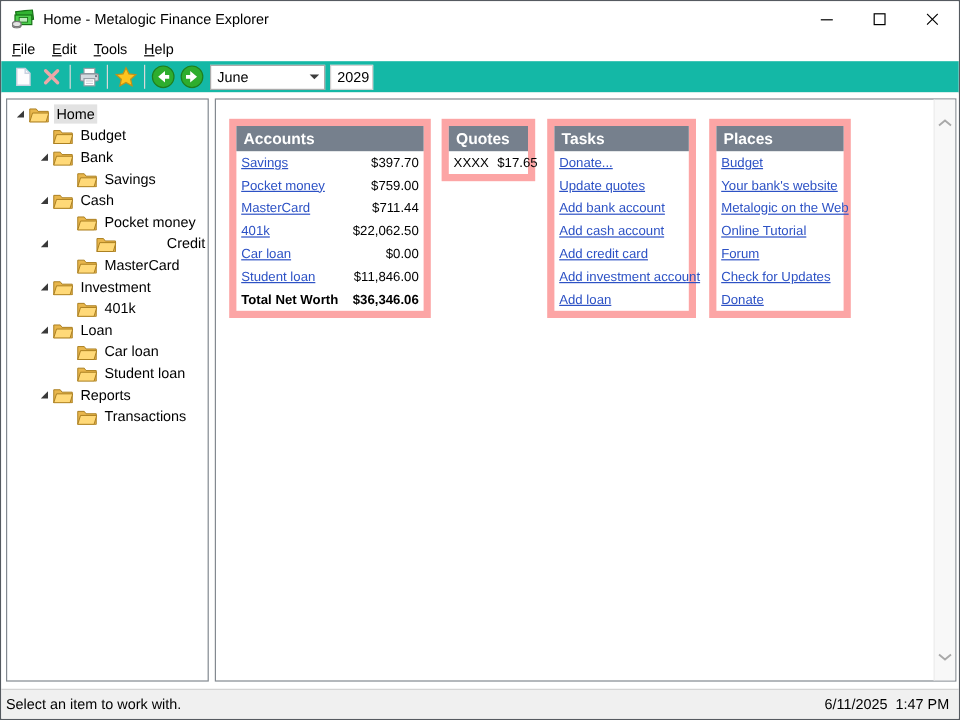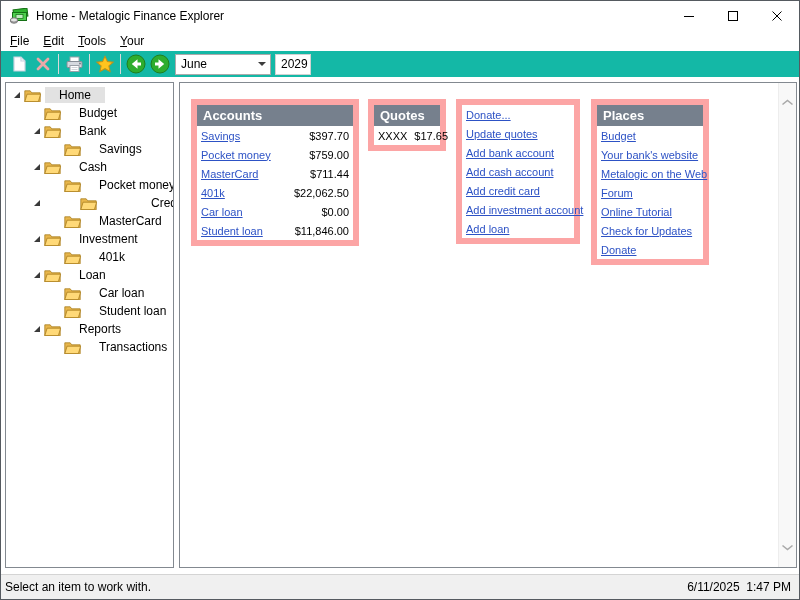--- a/index.html
+++ b/index.html
@@ -30,21 +30,21 @@
   .combo-arrow i{width:0;height:0;border-left:4px solid transparent;border-right:4px solid transparent;border-top:4px solid #3c3c3c;}
   .yearbox{width:36px;height:21px;box-sizing:border-box;border:1px solid #d2d2d2;background:#fff;font-size:12px;display:flex;align-items:center;padding-left:5px;margin-left:4px;}
 
   
   .workspace{position:absolute;top:76px;left:0;right:0;bottom:25px;background:#fff;}
   .tree-panel{position:absolute;left:4px;top:5px;width:169px;height:486px;box-sizing:border-box;border:1px solid #838990;background:#fff;padding-top:3px;overflow:hidden;}
   .tree-row{height:18px;display:flex;align-items:center;white-space:nowrap;}
   .tree-expander{width:14px;display:flex;align-items:center;justify-content:center;flex:0 0 14px;}
   .tree-expander i{width:0;height:0;border-left:6px solid transparent;border-bottom:6px solid #3a3a3a;}
   .tree-folder{flex:0 0 17px;margin-right:4px;}
-  .tree-label{font-size:12px;padding:1px 14px;}
+  .tree-label{font-size:12px;padding:1px 2px;}
   .tree-row.selected .tree-label{background:var(--selection-bg,#e2e2e2);}
 
   .main-panel{position:absolute;left:178px;top:5px;width:618px;height:486px;box-sizing:border-box;border:1px solid #838990;background:#fff;}
   .vscroll{position:absolute;top:0;right:0;bottom:0;width:17px;background:#f8f8f8;border-left:1px solid #ededed;}
   .vscroll svg{position:absolute;left:2px;}
   .vscroll .up{top:16px;}
   .vscroll .down{bottom:16px;}
 
   
   .panel{position:absolute;top:16px;box-sizing:border-box;border:6px solid #fca5a5;background:#fff;}
@@ -91,21 +91,21 @@
           </svg>
       </div>
     </div>
   </div>
 
   <div class="menubar">
 
   <span class="menu-item">File</span>
       <span class="menu-item">Edit</span>
       <span class="menu-item">Tools</span>
-      <span class="menu-item">Your</span>
+      <span class="menu-item">Help</span>
     </div>
 
   <div class="toolbar">
     <div class="tbtn">
       <svg width="18" height="18" viewBox="0 0 18 18">
         <path d="M4 2 h7 l4 4 v10 h-11 z" fill="#fdfdfe" stroke="#c9d2e0" stroke-width="1.2"></path>
         <path d="M11 2 v4 h4" fill="none" stroke="#c9d2e0" stroke-width="1.2"></path>
       </svg>
     </div>
     <div class="tbtn">
@@ -350,34 +350,39 @@
             <div class="arow">
               <a href="#" class="link">Car loan</a>
               <span class="aval">$0.00</span>
             </div>
 
             <div class="arow">
               <a href="#" class="link">Student loan</a>
               <span class="aval">$11,846.00</span>
             </div>
           </div>
+        <div class="arow total">
+          <span>Total Net Worth</span>
+          <span>$36,346.06</span>
+        </div>
       </div>
 
       <div class="panel p-quotes">
         <div class="panel-header">Quotes</div>
         <div>
 
             <div class="qrow">
               <span>XXXX</span>
               <span>$17.65</span>
             </div>
           </div>
       </div>
 
       <div class="panel p-tasks">
+        <div class="panel-header">Tasks</div>
         <div>
 
             <div class="lrow">
               <a href="#" class="link">Donate...</a>
             </div>
 
             <div class="lrow">
               <a href="#" class="link">Update quotes</a>
             </div>
 
@@ -413,25 +418,25 @@
 
             <div class="lrow">
               <a href="#" class="link">Your bank's website</a>
             </div>
 
             <div class="lrow">
               <a href="#" class="link">Metalogic on the Web</a>
             </div>
 
             <div class="lrow">
+              <a href="#" class="link">Online Tutorial</a>
+            </div>
+
+            <div class="lrow">
               <a href="#" class="link">Forum</a>
-            </div>
-
-            <div class="lrow">
-              <a href="#" class="link">Online Tutorial</a>
             </div>
 
             <div class="lrow">
               <a href="#" class="link">Check for Updates</a>
             </div>
 
             <div class="lrow">
               <a href="#" class="link">Donate</a>
             </div>
           </div>

